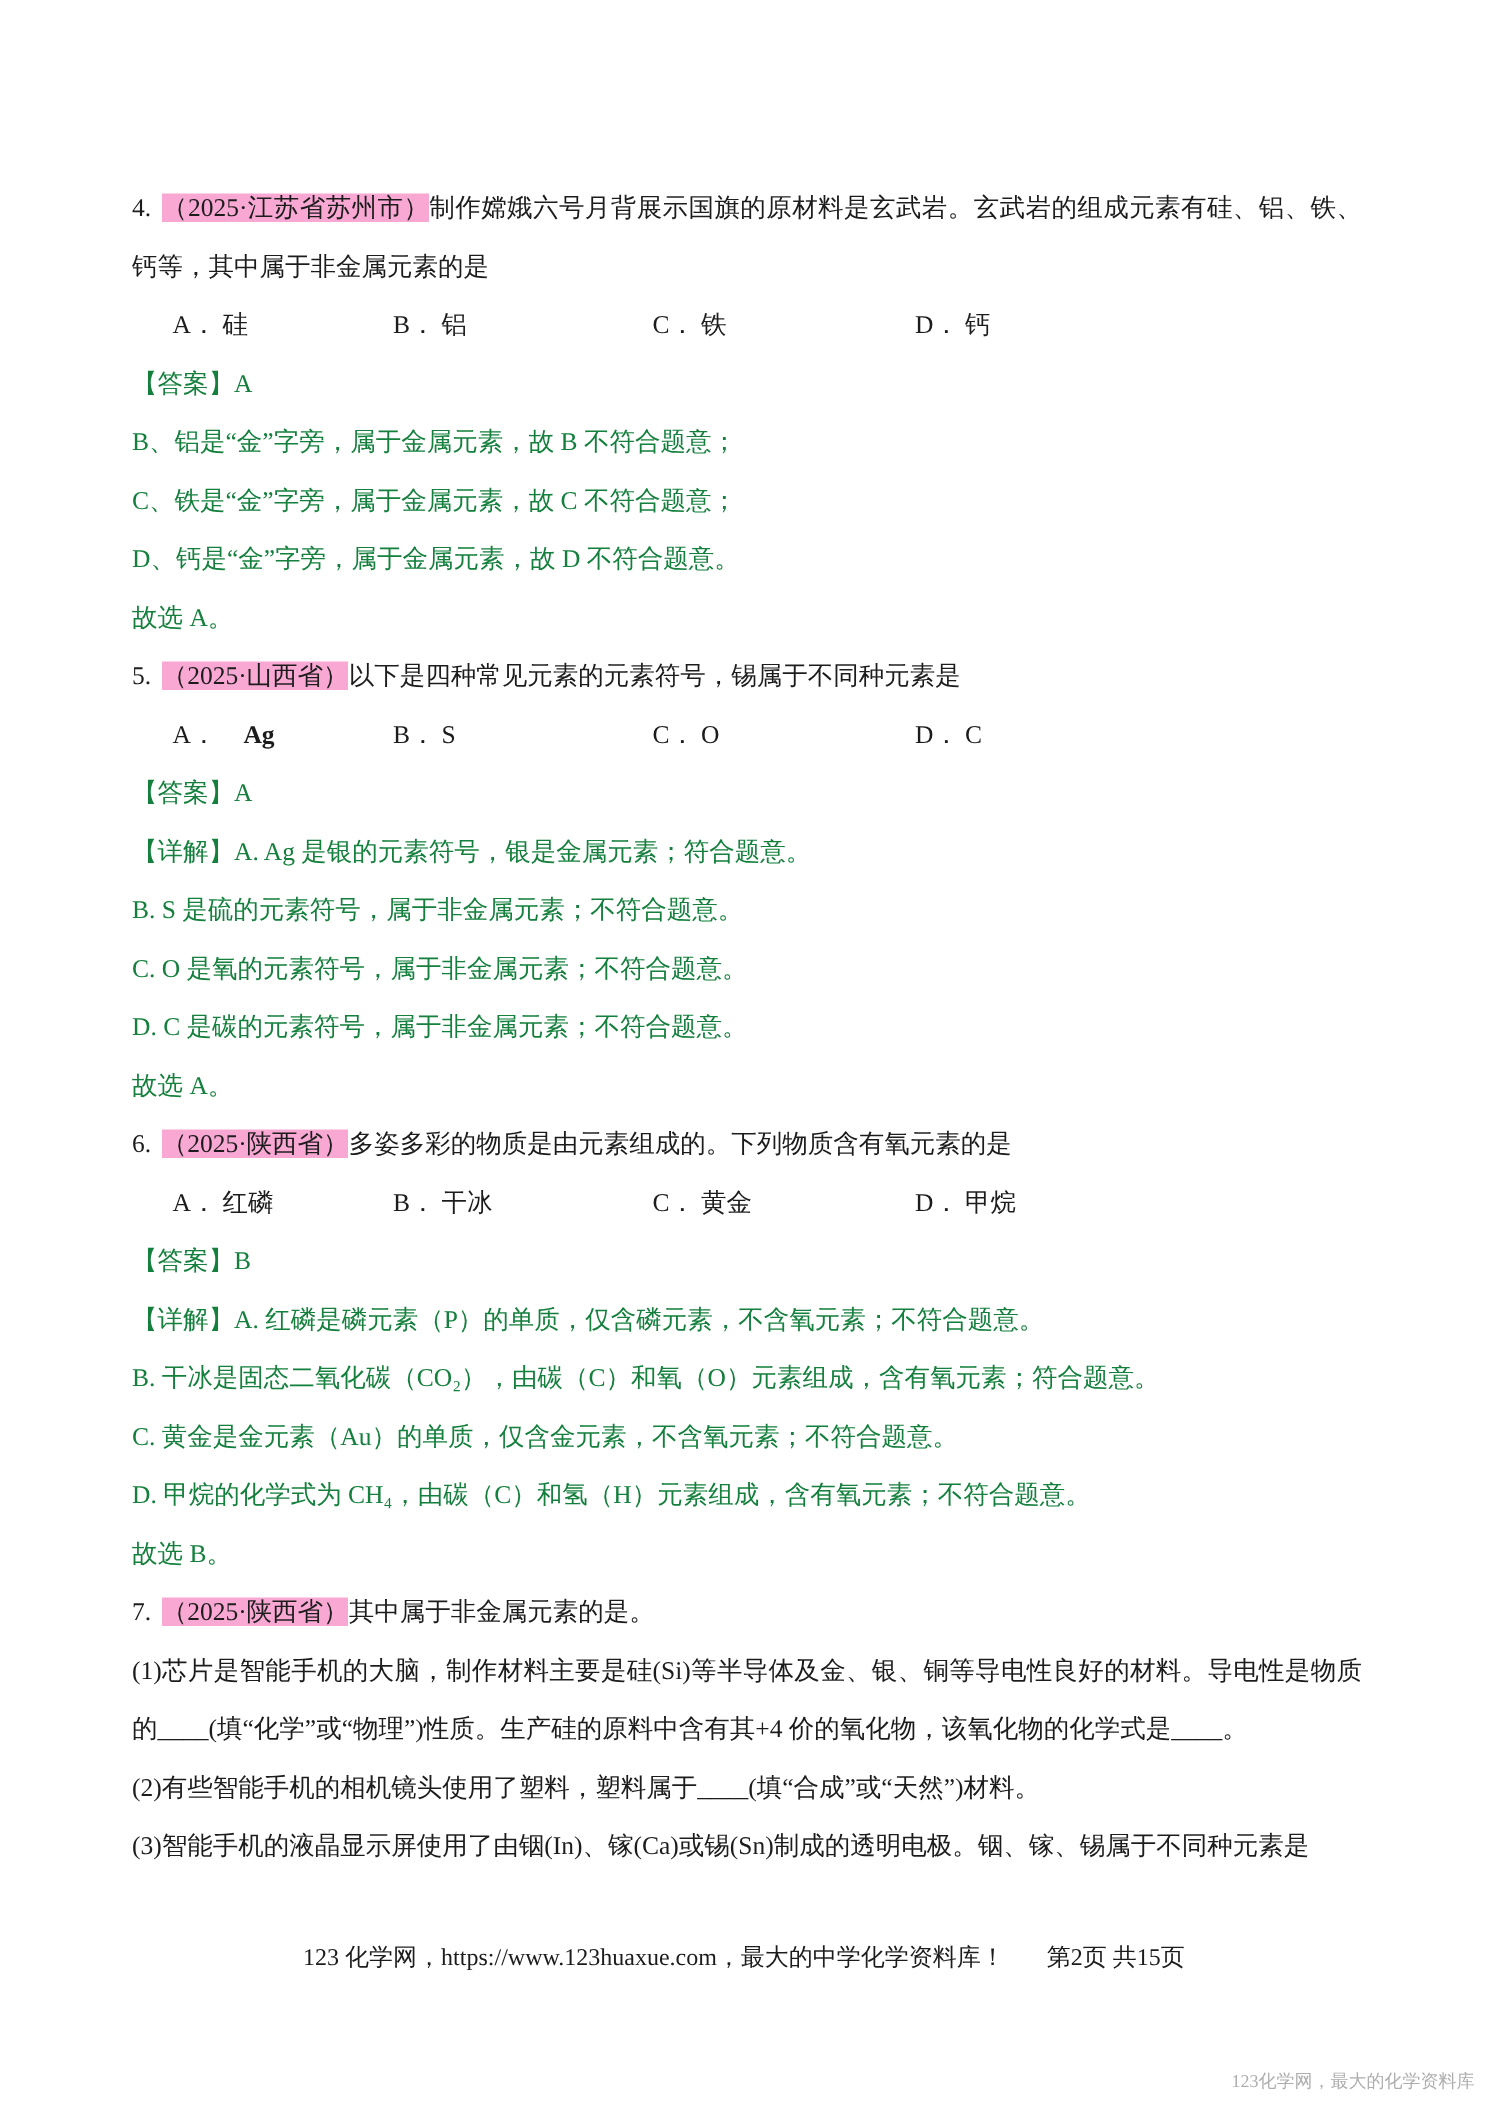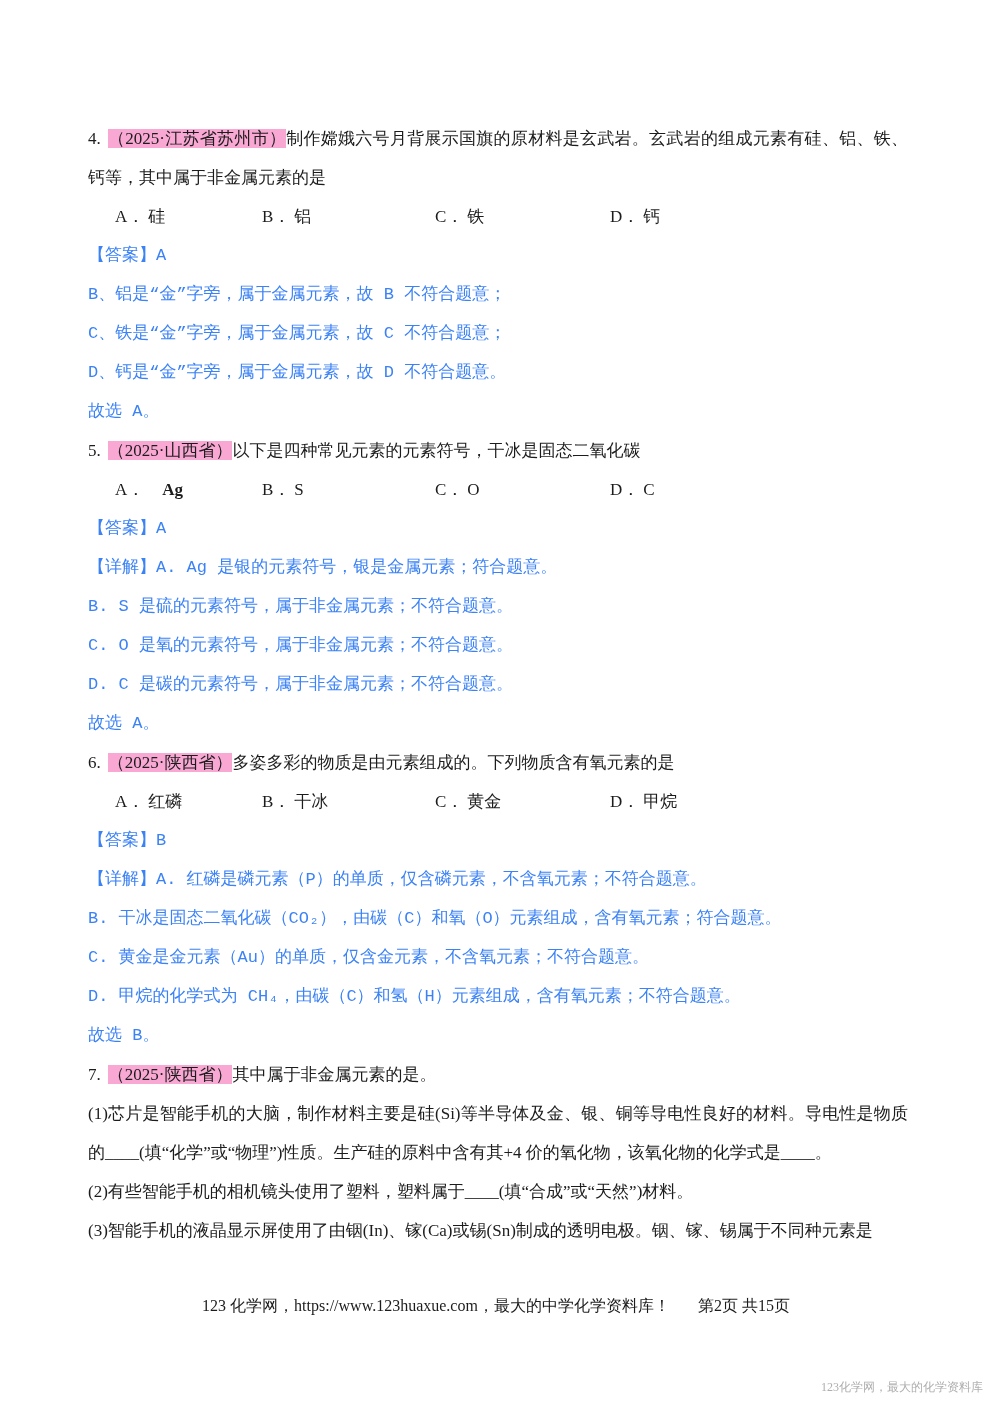--- a/index.html
+++ b/index.html
@@ -20,21 +20,21 @@
     width: 820px;
   }
   .content p {
     margin: 0;
     font-size: 17px;
     line-height: 39px;
     text-align: justify;
   }
   .qnum { margin-right: 7px; }
   .source-highlight { background: #f9a8d4; }
-  .red { color: #3b82f6; font-family: Liberation Mono, monospace; }
+  .red { color: #15803d; }
   .options-row {
     height: 39px;
     line-height: 39px;
     font-size: 17px;
     padding-left: 27px;
     white-space: nowrap;
   }
   .opt { display: inline-block; }
   .opt-a { width: 147px; }
   .opt-b { width: 173px; }
@@ -72,21 +72,21 @@
         <span class="opt opt-a"><span class="lbl">A．</span><span>硅</span></span><span class="opt opt-b"><span class="lbl">B．</span><span>铝</span></span><span class="opt opt-c"><span class="lbl">C．</span><span>铁</span></span><span class="opt opt-d"><span class="lbl">D．</span><span>钙</span></span>
       </div>
       <p class="red"><span>【答案】</span><span>A</span></p>
       <p class="red">B、铝是“金”字旁，属于金属元素，故 B 不符合题意；</p>
       <p class="red">C、铁是“金”字旁，属于金属元素，故 C 不符合题意；</p>
       <p class="red">D、钙是“金”字旁，属于金属元素，故 D 不符合题意。</p>
       <p class="red">故选 A。</p>
     </section>
 
     <section>
-      <p><span class="qnum">5.</span><span class="source-highlight">（2025·山西省）</span><span>以下是四种常见元素的元素符号，干冰是固态二氧化碳</span></p>
+      <p><span class="qnum">5.</span><span class="source-highlight">（2025·山西省）</span><span>以下是四种常见元素的元素符号，锡属于不同种元素是</span></p>
       <div class="options-row">
         <span class="opt opt-a"><span class="lbl">A．</span><span class="bold">Ag</span></span><span class="opt opt-b"><span class="lbl">B．</span><span>S</span></span><span class="opt opt-c"><span class="lbl">C．</span><span>O</span></span><span class="opt opt-d"><span class="lbl">D．</span><span>C</span></span>
       </div>
       <p class="red"><span>【答案】</span><span>A</span></p>
       <p class="red"><span>【详解】</span><span>A. Ag 是银的元素符号，银是金属元素；符合题意。</span></p>
       <p class="red">B. S 是硫的元素符号，属于非金属元素；不符合题意。</p>
       <p class="red">C. O 是氧的元素符号，属于非金属元素；不符合题意。</p>
       <p class="red">D. C 是碳的元素符号，属于非金属元素；不符合题意。</p>
       <p class="red">故选 A。</p>
     </section>

